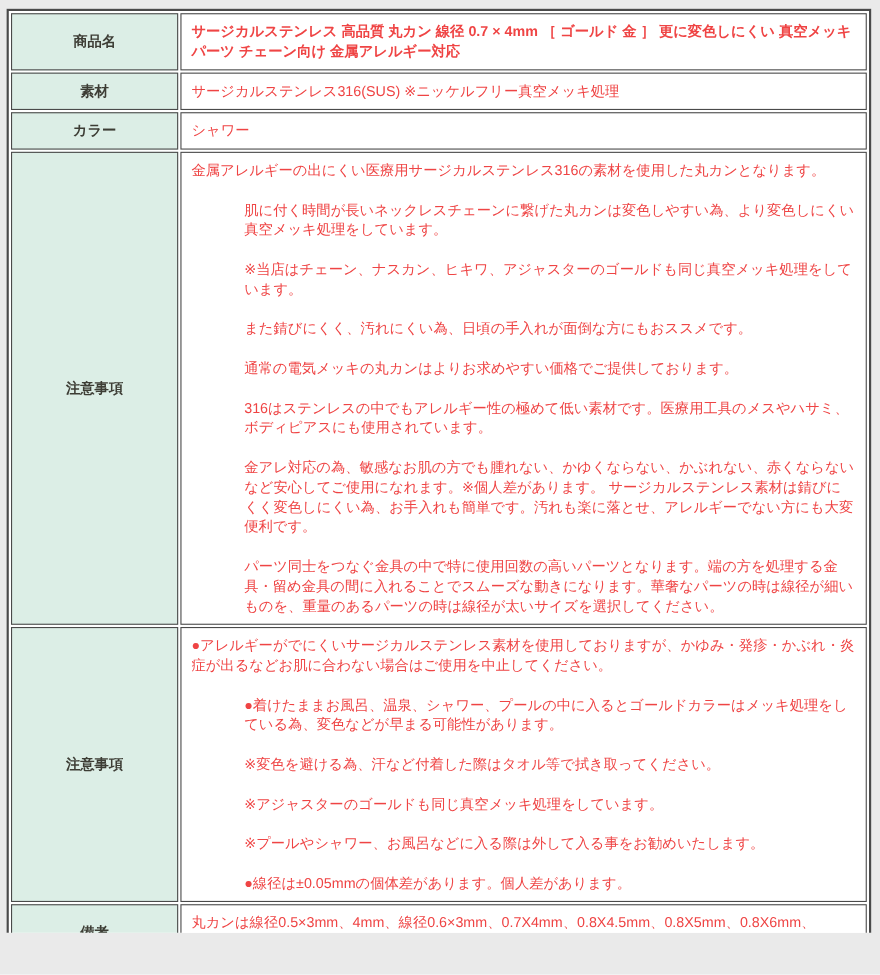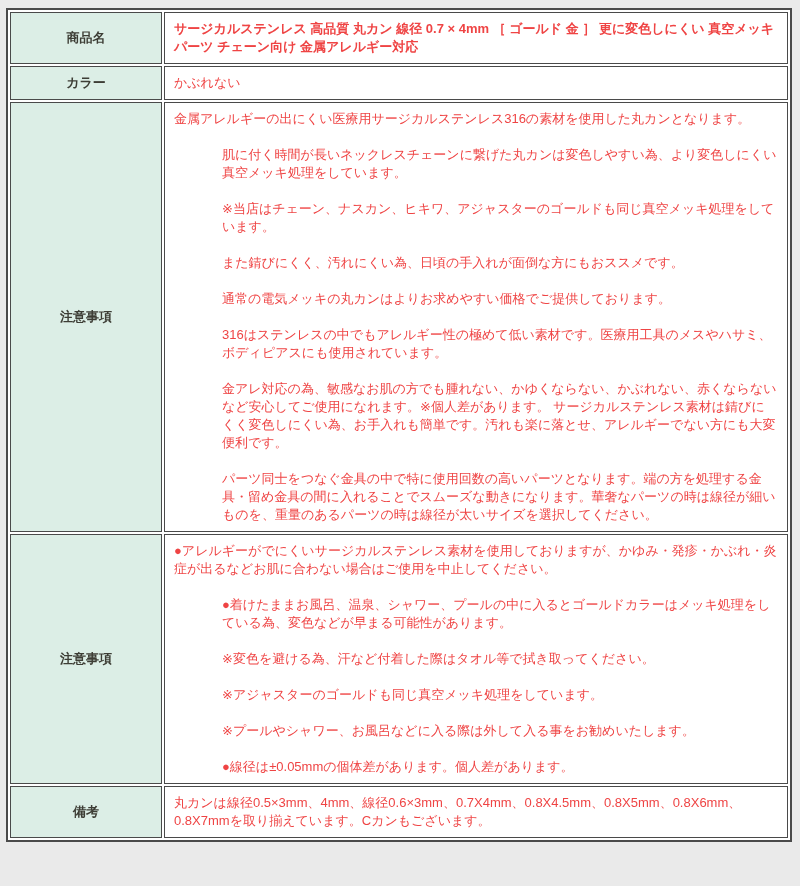--- a/index.html
+++ b/index.html
@@ -55,22 +55,26 @@
 <body>
 
 <div class="page">
   <table class="spec">
     <tbody>
       <tr>
         <th>商品名</th>
         <td class="bold-value">サージカルステンレス 高品質 丸カン 線径 0.7 × 4mm ［ ゴールド 金 ］ 更に変色しにくい 真空メッキ パーツ チェーン向け 金属アレルギー対応</td>
       </tr>
       <tr>
+        <th>素材</th>
+        <td>サージカルステンレス316(SUS) ※ニッケルフリー真空メッキ処理</td>
+      </tr>
+      <tr>
         <th>カラー</th>
-        <td>かぶれない</td>
+        <td>シャワー</td>
       </tr>
       <tr>
         <th>注意事項</th>
         <td class="tall-desc">
           <p class="para">金属アレルギーの出にくい医療用サージカルステンレス316の素材を使用した丸カンとなります。</p>
           <p class="para">肌に付く時間が長いネックレスチェーンに繋げた丸カンは変色しやすい為、より変色しにくい真空メッキ処理をしています。</p>
           <p class="para">※当店はチェーン、ナスカン、ヒキワ、アジャスターのゴールドも同じ真空メッキ処理をしています。</p>
           <p class="para">また錆びにくく、汚れにくい為、日頃の手入れが面倒な方にもおススメです。</p>
           <p class="para">通常の電気メッキの丸カンはよりお求めやすい価格でご提供しております。</p>
           <p class="para">316はステンレスの中でもアレルギー性の極めて低い素材です。医療用工具のメスやハサミ、ボディピアスにも使用されています。</p>

